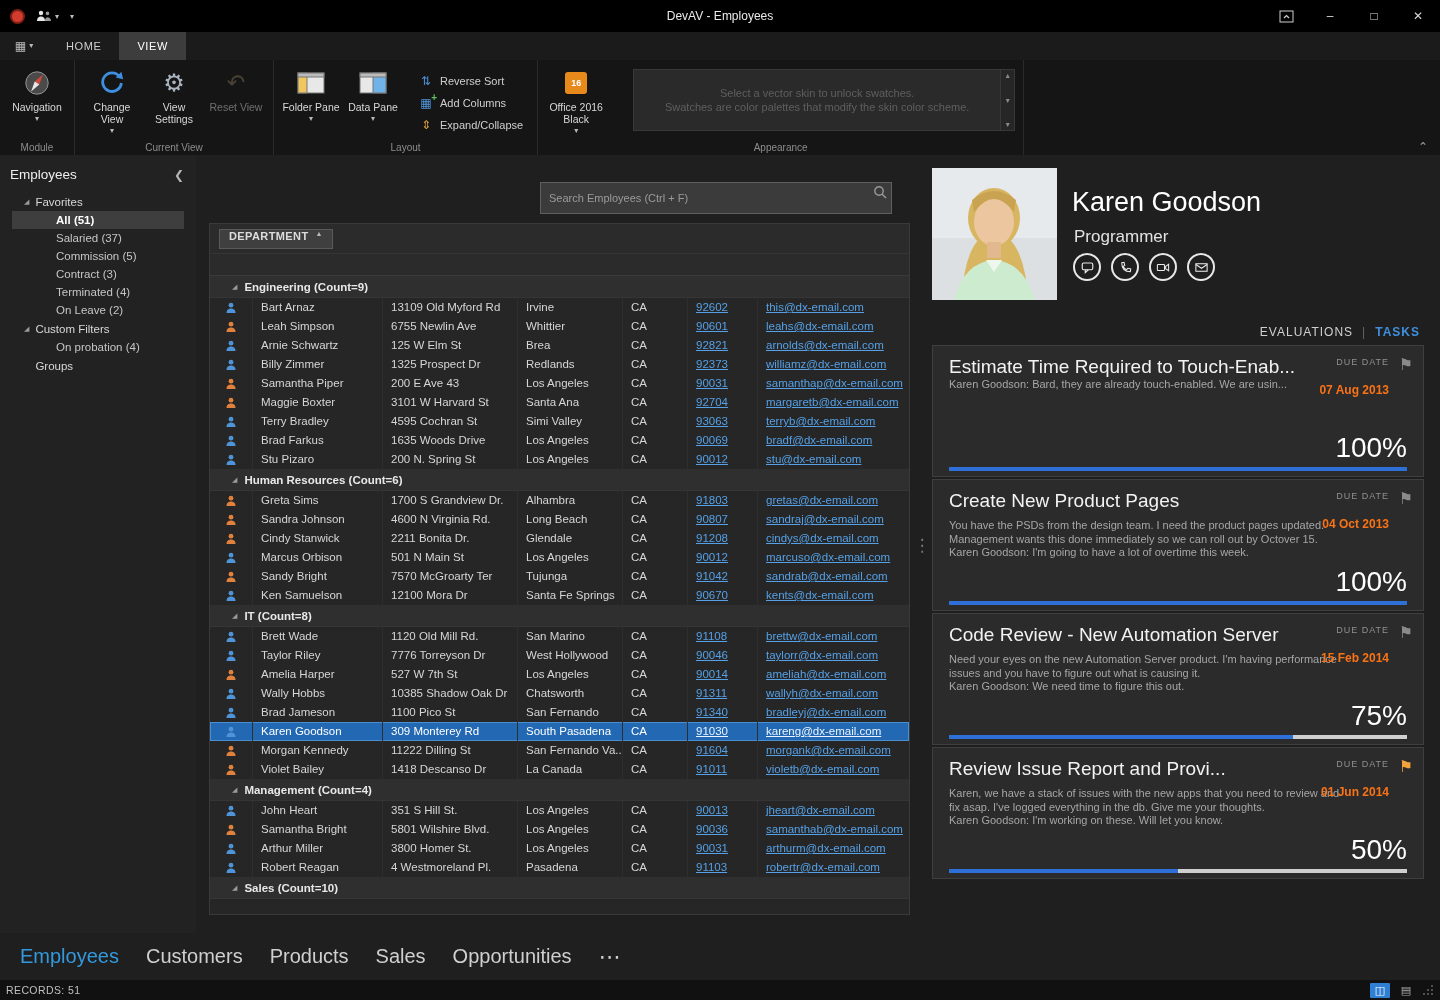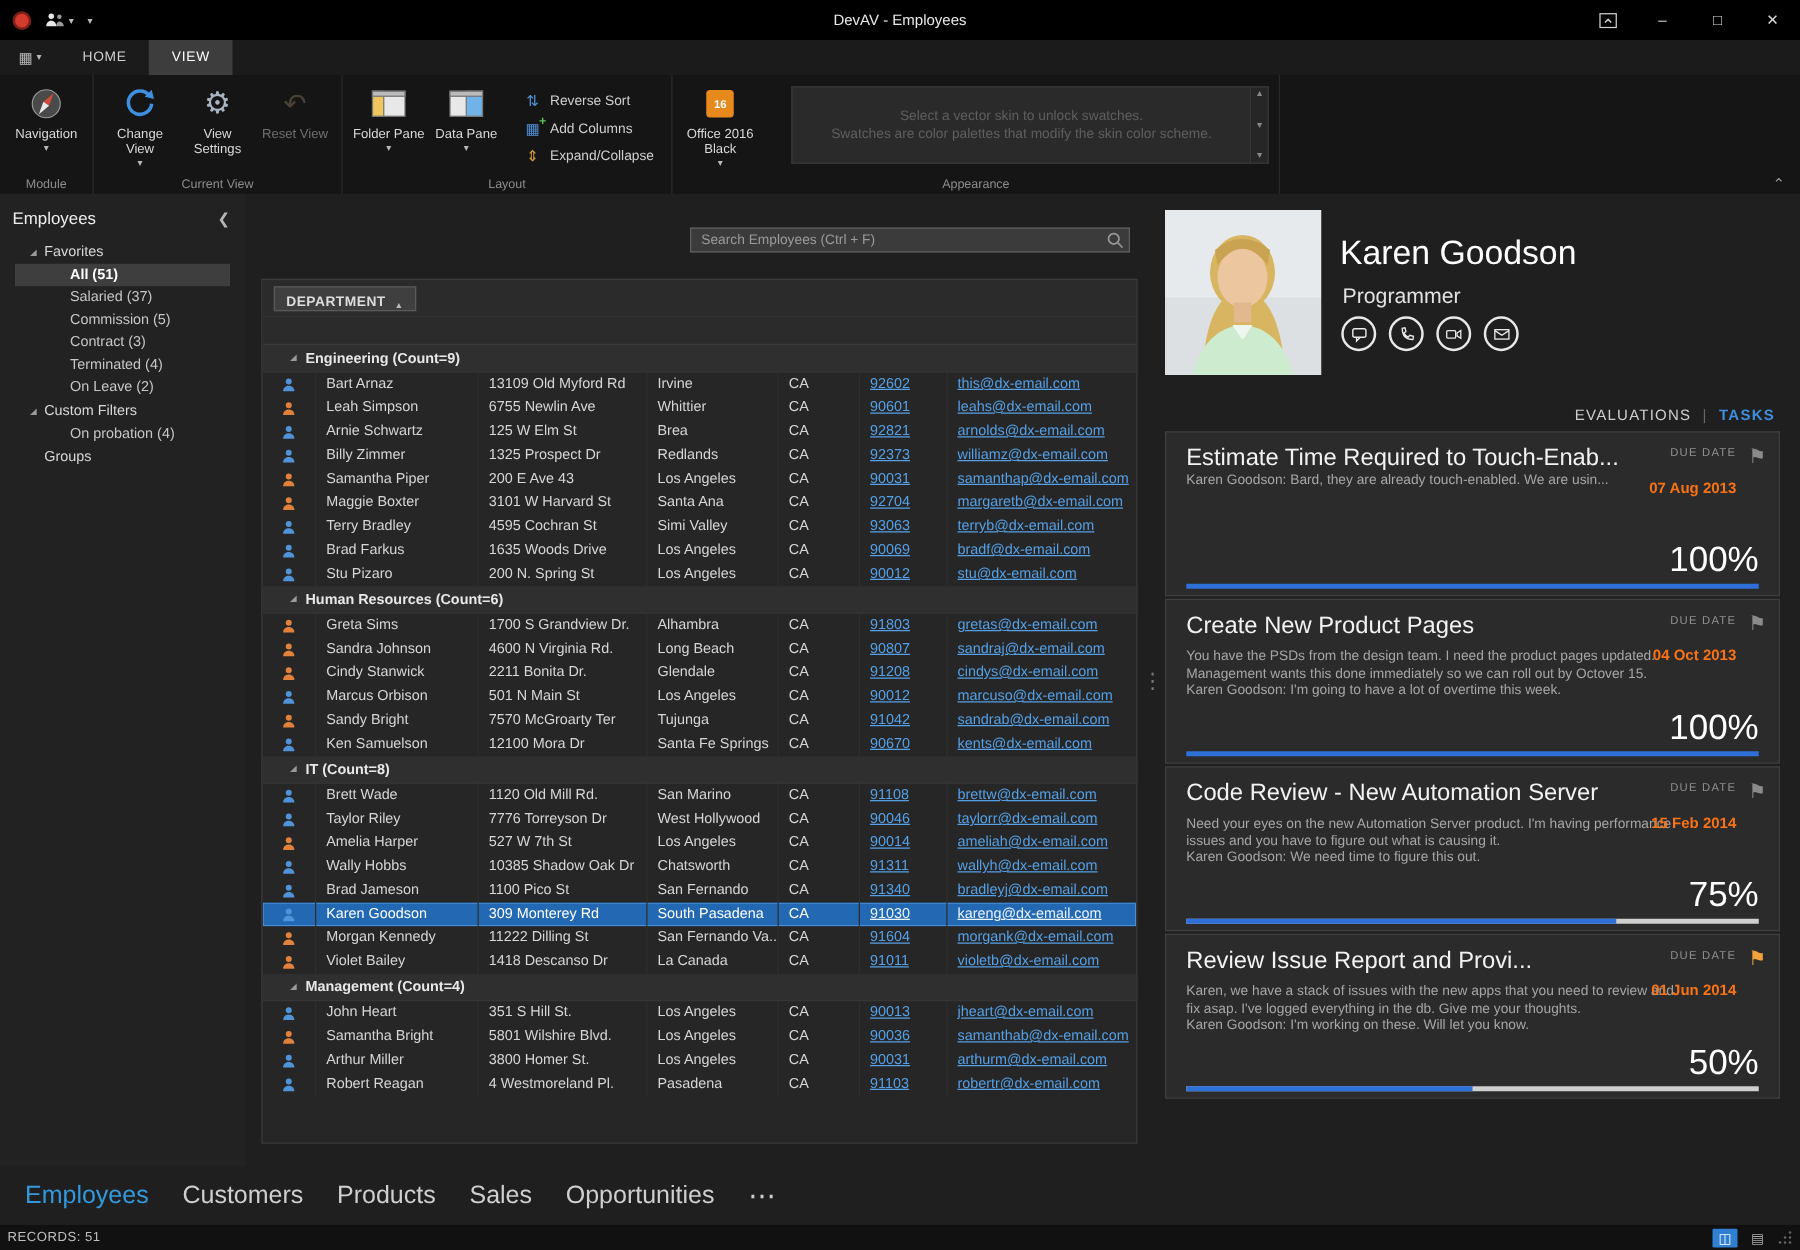--- a/index.html
+++ b/index.html
@@ -56,29 +56,29 @@
   .sb-title{font-size:13.5px;color:#eee;}
   .sb-collapse{color:#b5b5b5;font-size:12px;}
   .tree-section{display:flex;align-items:center;gap:6px;height:19px;padding-left:24px;font-size:11.5px;color:#d8d8d8;}
   .tree-arrow{font-size:7px;color:#9a9a9a;}
   .tree-item{height:18px;line-height:18px;padding-left:56px;font-size:11.5px;color:#c6c6c6;margin:0 12px 0 12px;
     padding-left:44px;white-space:nowrap;}
   .tree-item.selected{background:#3e3e3e;color:#fff;font-weight:bold;}
 
   
   #gridpane{position:absolute;left:207px;top:155px;width:705px;bottom:65px;}
-  .searchbox{position:absolute;top:27px;right:8px;width:352px;height:20px;}
+  .searchbox{position:absolute;top:27px;right:20px;width:352px;height:32px;}
   .searchbox input{width:100%;height:100%;background:#3b3b3b;border:1px solid #5f5f5f;color:#cfcfcf;font-size:11px;
     padding:0 24px 0 8px;font-family:inherit;}
   .searchbox input::placeholder{color:#9b9b9b;}
   .searchic{position:absolute;right:5px;top:3px;}
   .gridframe{position:absolute;left:2px;right:2px;top:68px;bottom:20px;border:1px solid #3a3a3a;background:#262626;
     overflow:hidden;display:flex;flex-direction:column;}
   .groupbybar{height:30px;background:#2b2b2b;border-bottom:1px solid #353535;display:flex;align-items:center;padding-left:9px;}
-  .groupchip{height:20px;background:#3f3f3f;border:1px solid #5a5a5a;display:flex;align-items:flex-end;gap:7px;
+  .groupchip{height:20px;background:#3f3f3f;border:1px solid #5a5a5a;display:flex;align-items:flex-start;gap:7px;
     padding:0 9px;font-size:11px;font-weight:bold;letter-spacing:.4px;color:#ddd;}
   .sorticon{font-size:7px;color:#bbb;}
   .grid-cols{display:grid;grid-template-columns:43px 130px 135px 105px 65px 70px 1fr;}
   .gheader{height:22px;background:#2b2b2b;border-bottom:1px solid #3a3a3a;}
   .gh-cell{font-size:11px;color:#bdbdbd;line-height:21px;padding-left:8px;border-right:1px solid #383838;
     white-space:nowrap;overflow:hidden;display:flex;align-items:center;margin-top:32px;}
   .gh-cell:last-child{border-right:none;}
   .gh-cell.icon-cell{justify-content:center;padding-left:0;}
   #grid-rows{flex:1;overflow:hidden;}
   .group-row{height:22px;line-height:22px;background:#2f2f2f;border-bottom:1px solid #353535;font-size:11.5px;
@@ -748,20 +748,24 @@
         <path d="M1.5 11 C1.5 7.8 4 6.6 6 6.6 C8 6.6 10.5 7.8 10.5 11 Z" fill="currentColor"></path>
       </svg>
     </div>
     <div>Robert Reagan</div>
     <div>4 Westmoreland Pl.</div>
     <div>Pasadena</div>
     <div>CA</div>
     <div><span class="lnk">91103</span></div>
     <div><span class="lnk">robertr@dx-email.com</span></div>
   </div>
+          <div class="group-row">
+    <span class="tree-arrow">◢</span>
+    <span>Sales (Count=10)</span>
+  </div>
         </div>
     </div>
   </div>
 
   <div id="splitter">
       <span>⋮</span>
     </div>
 
   <div id="detailpane">
     <div class="photo">

